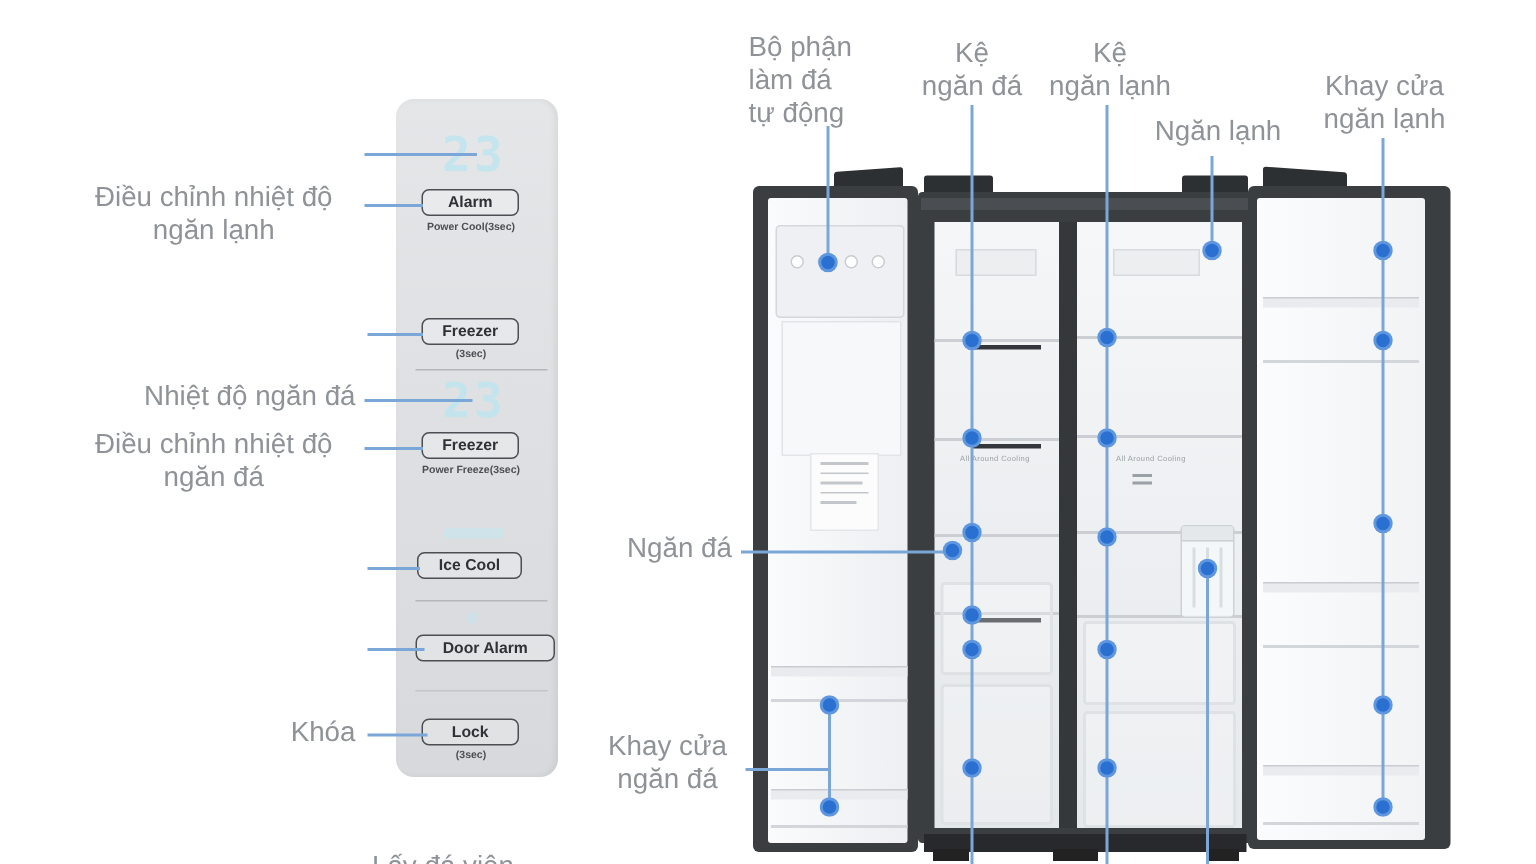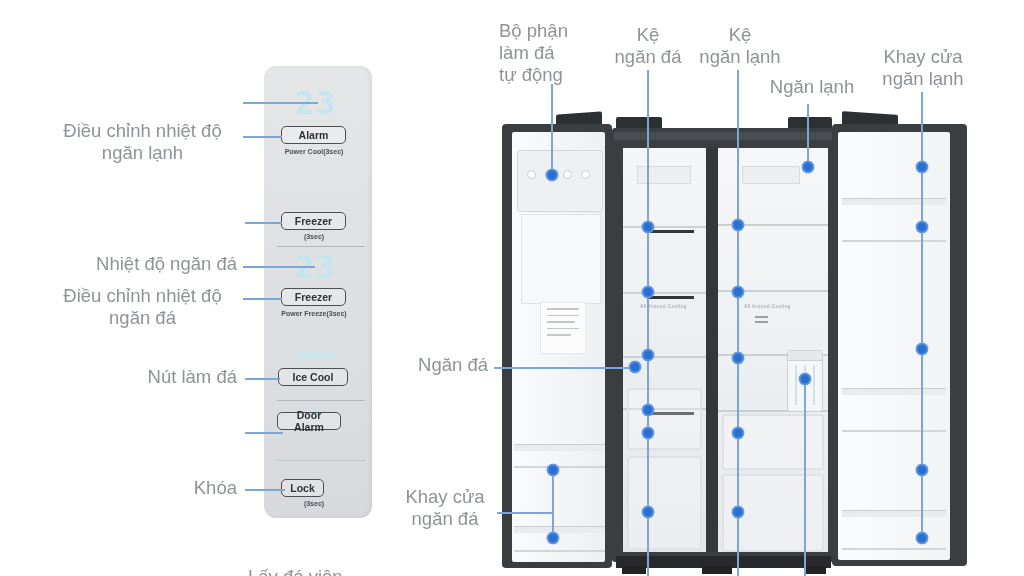--- a/index.html
+++ b/index.html
@@ -122,23 +122,23 @@
   <button class="pbtn" style="left:281px;top:212px;width:65px;">Freezer</button>
   <div class="psub" style="left:266px;top:233px;width:96px;">(3sec)</div>
   <div class="psep" style="top:246px;"></div>
   <div class="pdisp" style="left:292px;top:248px;">23</div>
   <button class="pbtn" style="left:281px;top:288px;width:65px;">Freezer</button>
   <div class="psub" style="left:266px;top:310px;width:96px;">Power Freeze(3sec)</div>
   <div style="position:absolute;left:296px;top:352px;width:40px;height:7px;border-radius:3px;background:#bfe9f2;opacity:.5;"></div>
   <button class="pbtn" style="left:278px;top:368px;width:70px;">Ice Cool</button>
   <div class="psep" style="top:400px;"></div>
   <div style="position:absolute;left:311px;top:408px;width:8px;height:8px;border-radius:50%;background:#bfe9f2;opacity:.4;"></div>
-  <button class="pbtn" style="left:277px;top:412px;width:64px;">Door Alarm</button>
+  <button class="pbtn" style="left:277px;top:423px;width:93px;">Door Alarm</button>
   <div class="psep" style="top:460px;opacity:.6;"></div>
-  <button class="pbtn" style="left:281px;top:479px;width:43px;text-align:right;">Lock</button>
+  <button class="pbtn" style="left:281px;top:479px;width:65px;text-align:right;">Lock</button>
   <div class="psub" style="left:266px;top:500px;width:96px;">(3sec)</div>
 
   <div class="hline" style="left:243px;top:102px;width:75px;"></div>
   <div class="hline" style="left:243px;top:136px;width:39px;"></div>
   <div class="hline" style="left:245px;top:222px;width:37px;"></div>
   <div class="hline" style="left:243px;top:266px;width:72px;"></div>
   <div class="hline" style="left:243px;top:298px;width:39px;"></div>
   <div class="hline" style="left:245px;top:378px;width:35px;"></div>
   <div class="hline" style="left:245px;top:432px;width:38px;"></div>
   <div class="hline" style="left:245px;top:489px;width:40px;"></div>
@@ -174,21 +174,20 @@
   <div class="dot" style="left:922px;top:227px;"></div>
   <div class="dot" style="left:922px;top:349px;"></div>
   <div class="dot" style="left:922px;top:470px;"></div>
   <div class="dot" style="left:922px;top:538px;"></div>
 
   <div class="lbl" style="left:45px;top:120px;width:195px;text-align:center;">Điều chỉnh nhiệt độ
 ngăn lạnh</div>
   <div class="lbl" style="left:62px;top:253px;width:175px;text-align:right;">Nhiệt độ ngăn đá</div>
   <div class="lbl" style="left:45px;top:285px;width:195px;text-align:center;">Điều chỉnh nhiệt độ
 ngăn đá</div>
-  <div class="lbl" style="left:130px;top:366px;width:107px;text-align:right;">Nút làm đá</div>
   <div class="lbl" style="left:175px;top:477px;width:62px;text-align:right;">Khóa</div>
 
   <div class="lbl" style="left:499px;top:20px;width:90px;text-align:left;">Bộ phận
 làm đá
 tự động</div>
   <div class="lbl" style="left:600px;top:24px;width:96px;text-align:center;">Kệ
 ngăn đá</div>
   <div class="lbl" style="left:690px;top:24px;width:100px;text-align:center;">Kệ
 ngăn lạnh</div>
   <div class="lbl" style="left:760px;top:76px;width:104px;text-align:center;">Ngăn lạnh</div>

